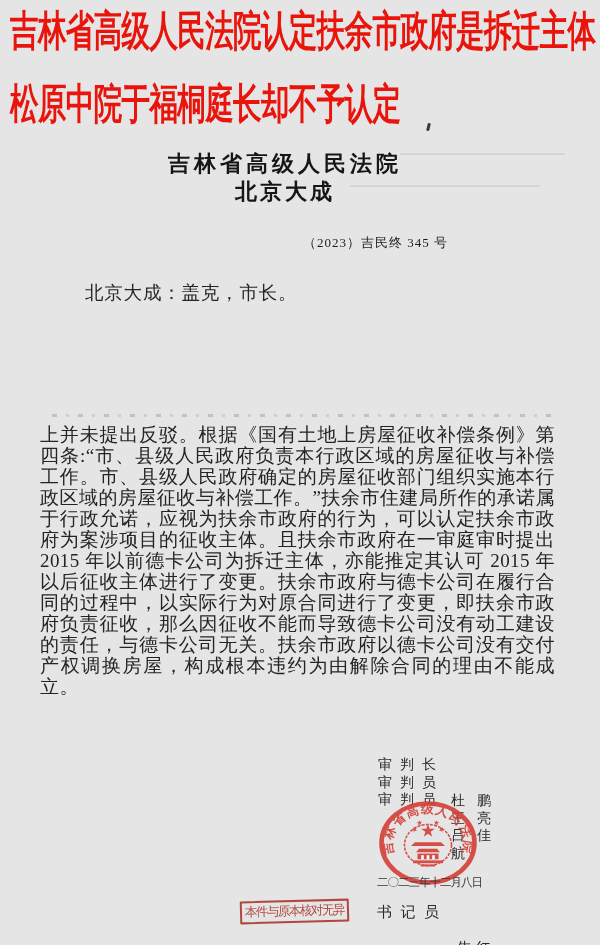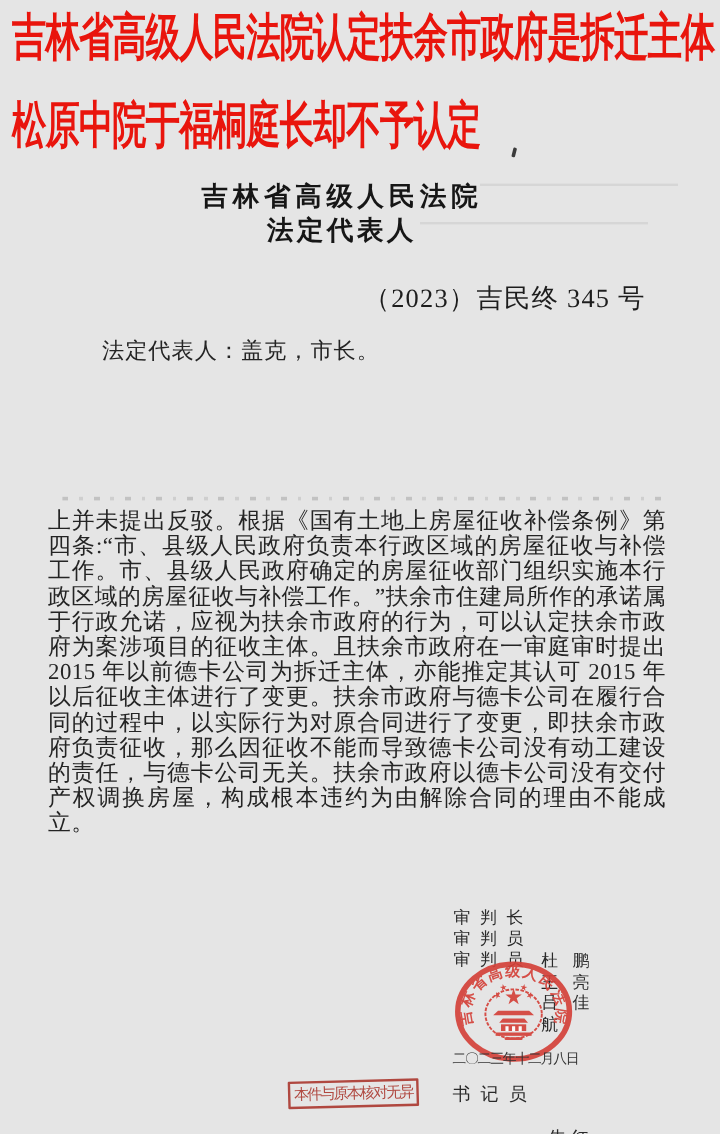--- a/index.html
+++ b/index.html
@@ -44,21 +44,21 @@
   }
   .doc-type{
     position:absolute;top:177px;left:0;width:570px;
     text-align:center;
     font-size:22px;font-weight:700;
     letter-spacing:3px;
     color:#161616;
   }
   .case-no{
     position:absolute;top:234px;left:303px;
-    font-size:22px;
+    font-size:13px;
     letter-spacing:1px;
     color:#1d1d1d;
   }
   
   .streak{position:absolute;background:rgba(90,90,90,0.10);height:2px;}
   .streak-a{top:153px;left:400px;width:165px;}
   .streak-b{top:185px;left:350px;width:190px;height:1.5px;}
   
   .parties{
     position:absolute;top:280px;left:48px;width:515px;
@@ -126,25 +126,25 @@
 <div class="page">
 
   <div class="headline-line headline-1">吉林省高级人民法院认定扶余市政府是拆迁主体</div>
   <div class="headline-line headline-2">松原中院于福桐庭长却不予认定</div>
 
   <div class="streak streak-a"></div>
   <div class="streak streak-b"></div>
   <div class="speck"></div>
 
   <div class="court-title">吉林省高级人民法院</div>
-  <div class="doc-type">法定代表人</div>
+  <div class="doc-type">北京大成</div>
   <div class="case-no">（2023）吉民终 345 号</div>
 
   <div class="parties">
-    <p>法定代表人：盖克，市长。</p>
+    <p>北京大成：盖克，市长。</p>
   </div>
 
   <div class="artifact-row"></div>
 
   <div class="body-par">上并未提出反驳。根据《国有土地上房屋征收补偿条例》第四条:“市、县级人民政府负责本行政区域的房屋征收与补偿工作。市、县级人民政府确定的房屋征收部门组织实施本行政区域的房屋征收与补偿工作。”扶余市住建局所作的承诺属于行政允诺，应视为扶余市政府的行为，可以认定扶余市政府为案涉项目的征收主体。且扶余市政府在一审庭审时提出 2015 年以前德卡公司为拆迁主体，亦能推定其认可 2015 年以后征收主体进行了变更。扶余市政府与德卡公司在履行合同的过程中，以实际行为对原合同进行了变更，即扶余市政府负责征收，那么因征收不能而导致德卡公司没有动工建设的责任，与德卡公司无关。扶余市政府以德卡公司没有交付产权调换房屋，构成根本违约为由解除合同的理由不能成立。</div>
 
   <div class="sig-block">
     <div class="sig-row">
       <span class="sig-role">审判长</span>
       <span class="sig-gap"></span>

